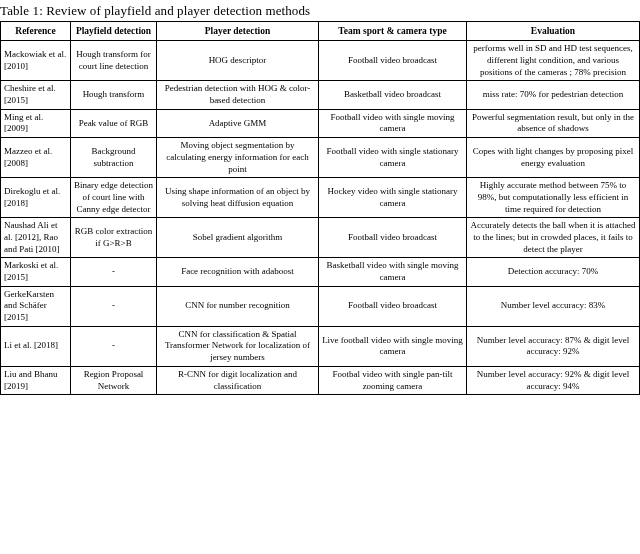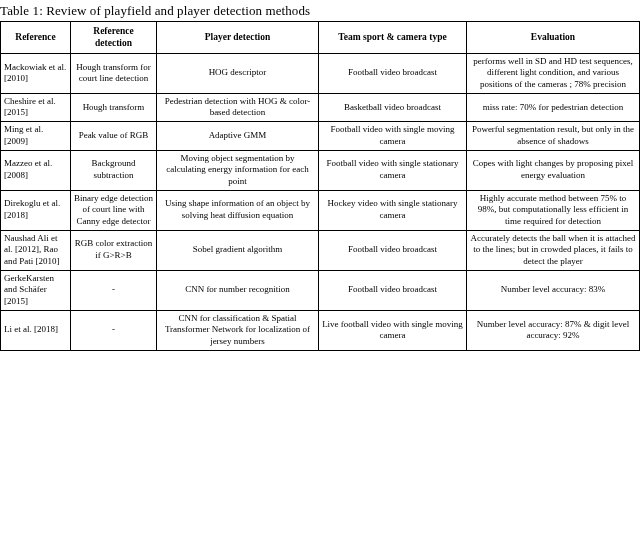--- a/index.html
+++ b/index.html
@@ -61,21 +61,21 @@
   <colgroup>
     <col class="c-ref">
     <col class="c-play">
     <col class="c-det">
     <col class="c-sport">
     <col class="c-eval">
   </colgroup>
   <thead>
     <tr>
       <th>Reference</th>
-      <th>Reference detection</th>
+      <th>Playfield detection</th>
       <th>Player detection</th>
       <th>Team sport &amp; camera type</th>
       <th>Evaluation</th>
     </tr>
   </thead>
   <tbody>
       <tr>
         <td class="col-ref">Mackowiak et al. [2010]</td>
         <td>Hough transform for court line detection</td>
         <td>HOG descriptor</td>
@@ -111,27 +111,41 @@
         <td>Highly accurate method between 75% to 98%, but computationally less efficient in time required for detection</td>
       </tr>
       <tr>
         <td class="col-ref">Naushad Ali et al. [2012], Rao and Pati [2010]</td>
         <td>RGB color extraction if G&gt;R&gt;B</td>
         <td>Sobel gradient algorithm</td>
         <td>Football video broadcast</td>
         <td>Accurately detects the ball when it is attached to the lines; but in crowded places, it fails to detect the player</td>
       </tr>
       <tr>
+        <td class="col-ref">Markoski et al. [2015]</td>
+        <td>-</td>
+        <td>Face recognition with adaboost</td>
+        <td>Basketball video with single moving camera</td>
+        <td>Detection accuracy: 70%</td>
+      </tr>
+      <tr>
         <td class="col-ref">GerkeKarsten and Schäfer [2015]</td>
         <td>-</td>
         <td>CNN for number recognition</td>
         <td>Football video broadcast</td>
         <td>Number level accuracy: 83%</td>
       </tr>
       <tr>
         <td class="col-ref">Li et al. [2018]</td>
         <td>-</td>
         <td>CNN for classification &amp; Spatial Transformer Network for localization of jersey numbers</td>
         <td>Live football video with single moving camera</td>
         <td>Number level accuracy: 87% &amp; digit level accuracy: 92%</td>
       </tr>
+      <tr>
+        <td class="col-ref">Liu and Bhanu [2019]</td>
+        <td>Region Proposal Network</td>
+        <td>R-CNN for digit localization and classification</td>
+        <td>Footbal video with single pan-tilt zooming camera</td>
+        <td>Number level accuracy: 92% &amp; digit level accuracy: 94%</td>
+      </tr>
     </tbody>
 </table>
 
 </body></html>

